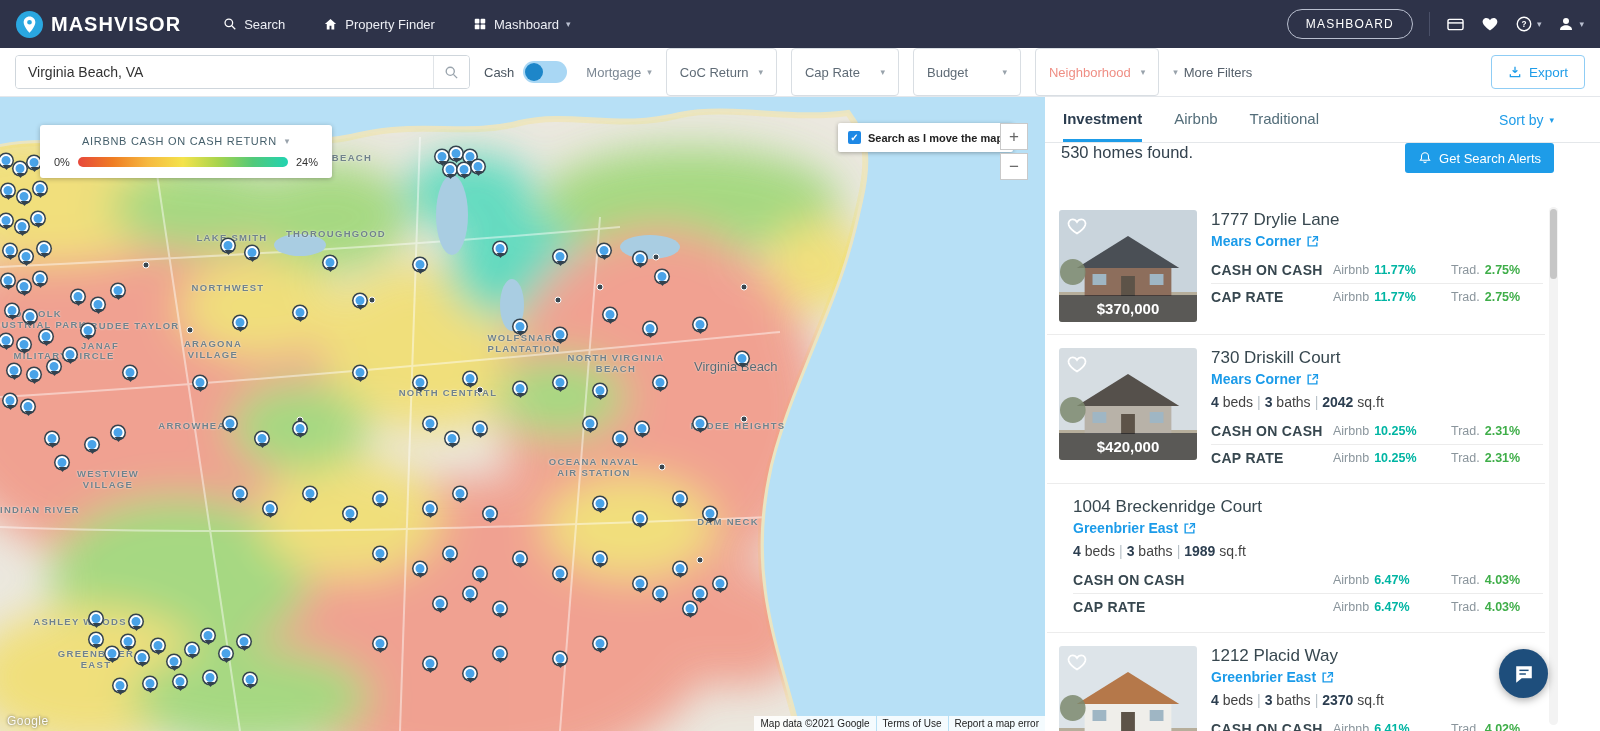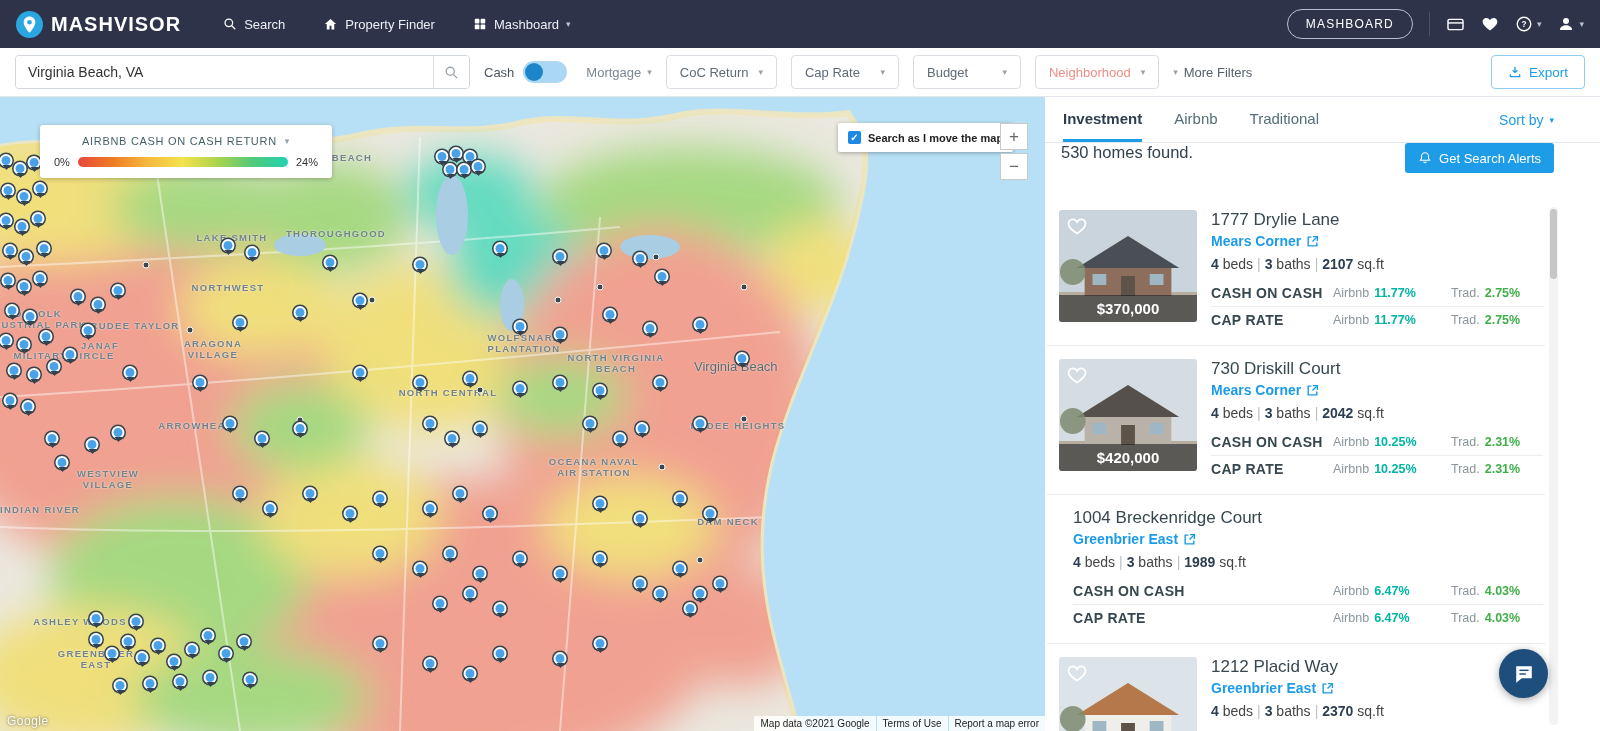--- a/index.html
+++ b/index.html
@@ -25,21 +25,21 @@
   
   .filterbar { height:49px; background:#fff; border-bottom:1px solid #e4e7eb; display:flex; align-items:center; padding:0 15px; gap:14px; }
   .searchbox { width:455px; height:34px; border:1px solid #cfd6dc; border-radius:4px; display:flex; overflow:hidden; }
   .searchbox input { flex:1; border:none; outline:none; padding:0 12px; font-size:14px; color:#333; font-family:inherit; }
   .search-btn { width:36px; background:#fff; border:none; border-left:1px solid #e0e4e8; cursor:pointer; display:flex; align-items:center; justify-content:center; }
   .cash-group { display:flex; align-items:center; gap:9px; }
   .cash-label { font-size:13px; color:#4a5560; }
   .toggle { width:44px; height:22px; border-radius:11px; background:#a9d7f4; position:relative; display:inline-block; cursor:pointer; }
   .toggle .knob { position:absolute; left:2px; top:2px; width:18px; height:18px; border-radius:50%; background:#1d86c9; }
   .mortgage { display:flex; align-items:center; gap:6px; font-size:13px; color:#7b8793; cursor:pointer; margin-left:10px; }
-  .chip { height:34px; min-width:108px; display:flex; align-items:center; justify-content:space-between; gap:10px;
+  .chip { height:48px; min-width:108px; display:flex; align-items:center; justify-content:space-between; gap:10px;
     background:#fff; border:1px solid #d9dee3; border-radius:4px; padding:0 13px; font-size:13px; color:#5f6b76; cursor:pointer; font-family:inherit; }
   .chip.chip-accent { color:#ef8e84; }
   .more-filters { display:flex; align-items:center; gap:6px; font-size:13px; color:#55606b; cursor:pointer; }
   .export-btn { margin-left:auto; height:34px; display:flex; align-items:center; gap:7px; background:#fff;
     border:1px solid #8fcdf5; border-radius:4px; color:#1e9ce8; font-size:13.5px; padding:0 16px; cursor:pointer; font-family:inherit; }
 
   
   .main { display:flex; height:634px; }
 
   
@@ -534,23 +534,20 @@
                 </svg></span>
       <div class="price">$370,000</div>
     </div>
     <div class="info">
       <div class="addr">1777 Drylie Lane</div>
       <div class="hood">Mears Corner <span style="line-height:0"><svg width="13" height="13" viewBox="0 0 24 24">
                     <path d="M13 3h8v8" fill="none" stroke="#1b9be9" stroke-width="2.6"></path>
                     <path d="M21 3l-9 9" stroke="#1b9be9" stroke-width="2.6"></path>
                     <path d="M10 4H4v16h16v-6" fill="none" stroke="#1b9be9" stroke-width="2.6"></path>
                   </svg></span></div>
-      <div class="specs">
-        <b>4</b> beds<span class="sep">|</span><b>3</b> baths<span class="sep">|</span><b>2107</b> sq.ft
-      </div>
       <div class="stats">
         <div class="srow">
     <span class="slabel">CASH ON CASH</span>
     <span class="scell"><span class="sk">Airbnb</span><span class="sv teal">11.77%</span></span>
     <span class="scell"><span class="sk">Trad.</span><span class="sv green">2.75%</span></span>
   </div>
         <div class="srow">
     <span class="slabel">CAP RATE</span>
     <span class="scell"><span class="sk">Airbnb</span><span class="sv teal">11.77%</span></span>
     <span class="scell"><span class="sk">Trad.</span><span class="sv green">2.75%</span></span>

